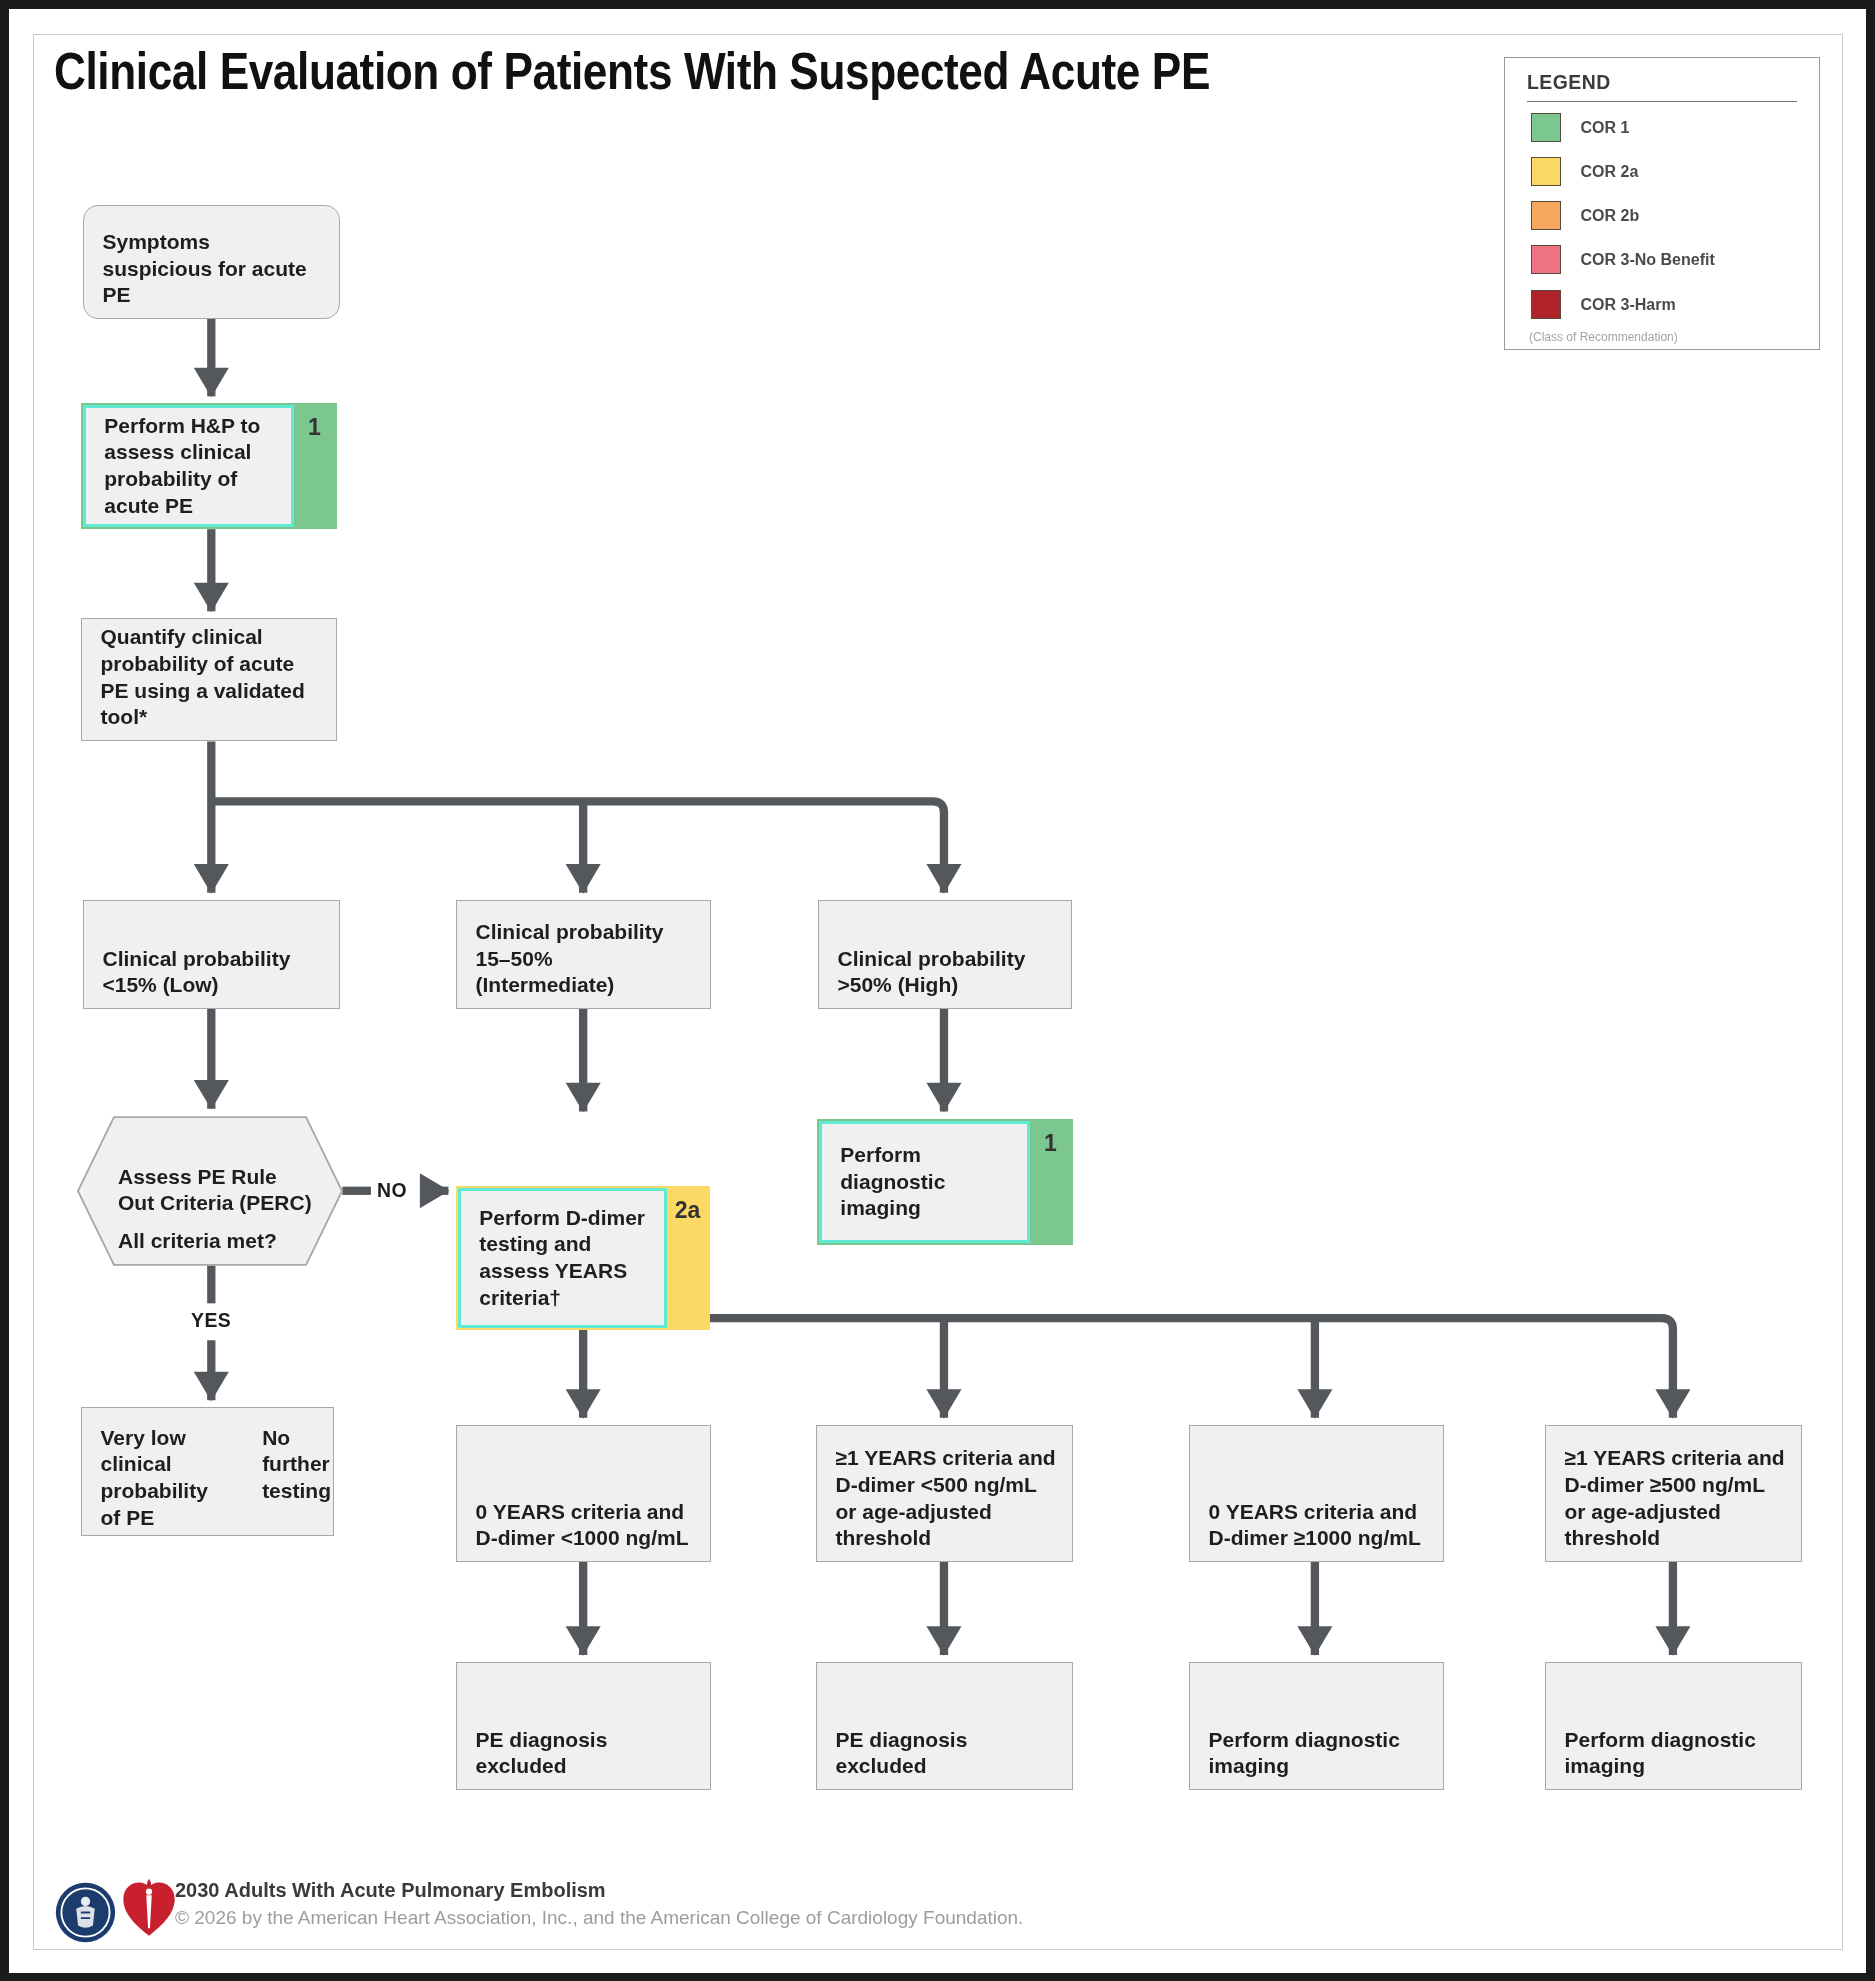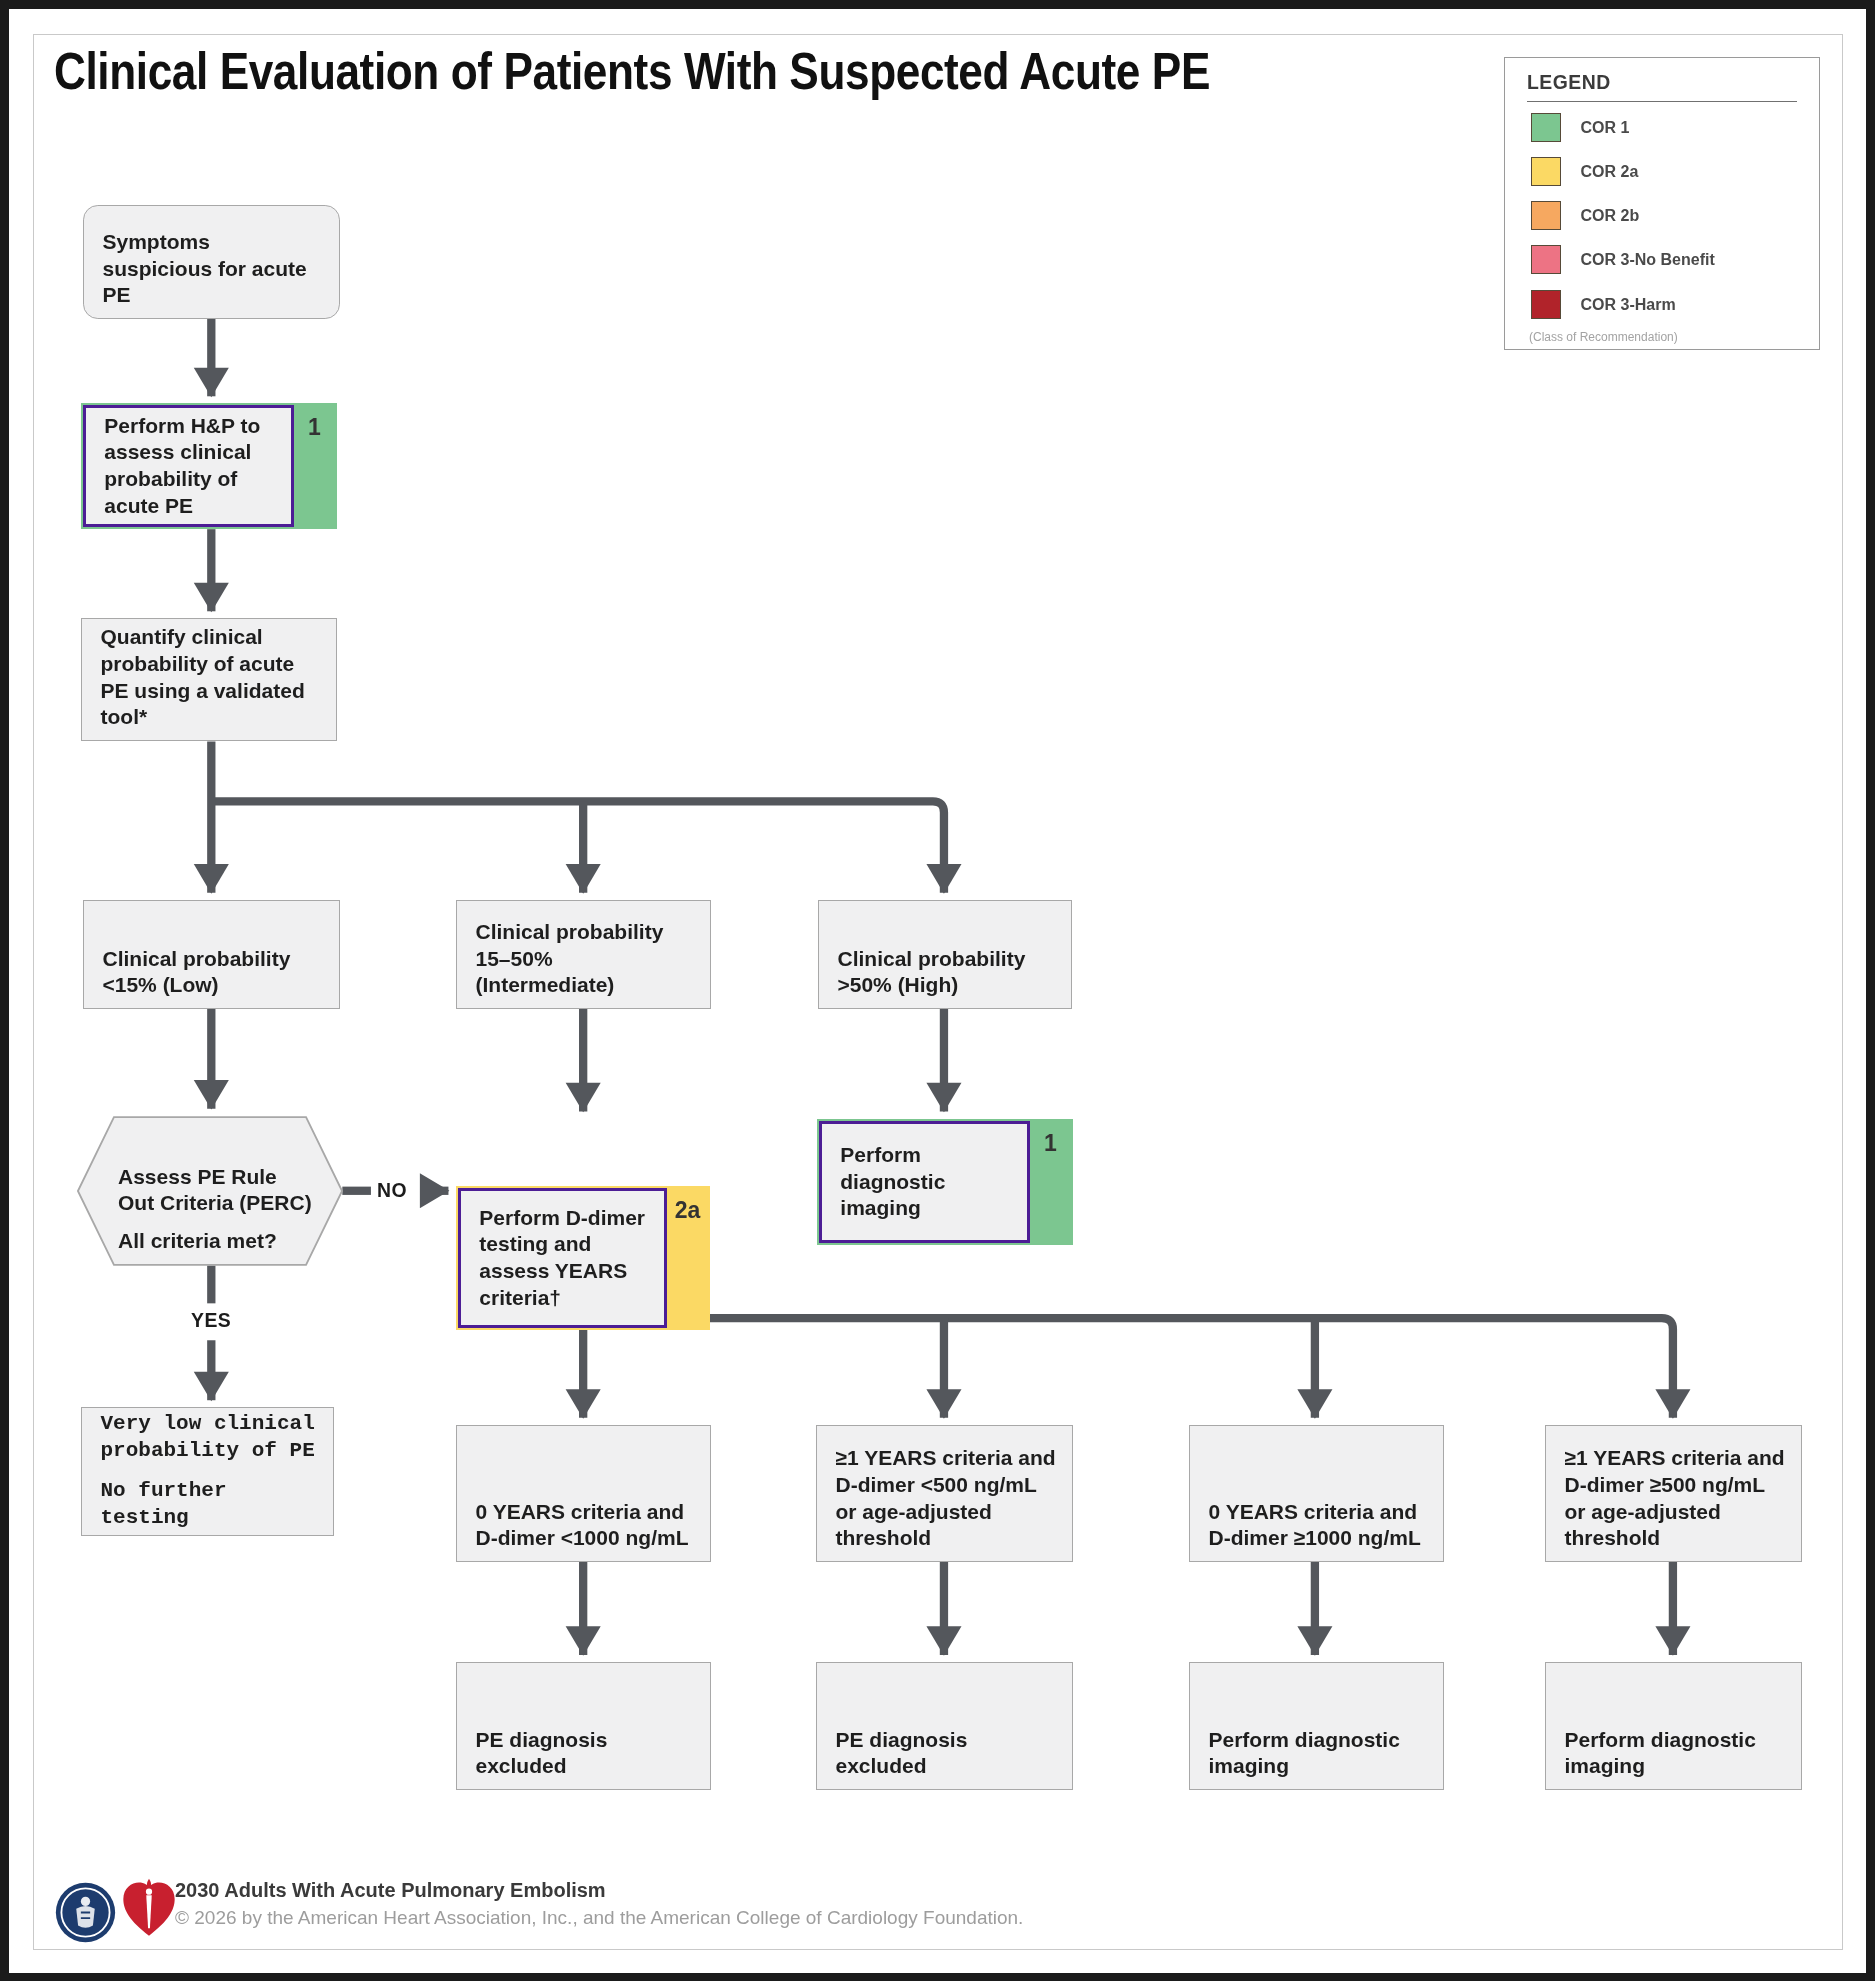--- a/index.html
+++ b/index.html
@@ -15,22 +15,22 @@
   }
   svg.wires{position:absolute;left:0;top:0;z-index:1;}
   .node{
     position:absolute;box-sizing:border-box;background:#f0f0f1;border:1.8px solid #a8a8a8;
     display:flex;align-items:flex-end;z-index:2;
   }
   .ntext{
     display:block;padding:9.2px 14.8px 9.2px 18.5px;font-size:21px;font-weight:700;color:#1e1e1e;line-height:1.27;
   }
   .stack .ntext{padding-top:3.7px;padding-bottom:3.7px;}
-  .stackwrap{display:flex;flex-direction:column;gap:6px;font-family:Liberation Mono, monospace;}
-  .cor{border-width:2.8px;padding:2.8px;background:#4c1d95;align-items:stretch;}
+  .stackwrap{display:flex;flex-direction:row;gap:21px;}
+  .cor{border-width:2.8px;padding:2.8px;background:#5eead4;align-items:stretch;}
   .cor .cor-body{flex:1;background:#f0f0f1;display:flex;align-items:center;}
   .cor .cor-tab{width:41px;margin:-2.8px -2.8px -2.8px 2.8px;display:flex;justify-content:center;align-items:flex-start;padding-top:9.2px;font-size:23px;font-weight:700;color:#333;}
   .hexnode{position:absolute;z-index:2;}
   .hexnode .hextext{position:absolute;left:41px;top:0;height:100%;width:196px;display:flex;flex-direction:column;justify-content:center;gap:11px;}
   .hexnode .hextext span{font-size:21px;font-weight:700;color:#1e1e1e;line-height:1.27;}
   .edge-label{position:absolute;z-index:3;font-size:19.4px;font-weight:800;color:#1c1c1c;letter-spacing:0.5px;}
   
   .legend{position:absolute;left:1504px;top:57px;width:316px;height:293px;border:0.9px solid #9a9a9a;background:#fff;box-sizing:border-box;z-index:2;}
   .legend-title{position:absolute;left:22px;top:13px;font-size:19.4px;font-weight:800;color:#3b3b3b;letter-spacing:0.5px;}
   .legend-rule{position:absolute;left:22px;right:22px;top:43px;border-bottom:1.8px solid #707070;}

